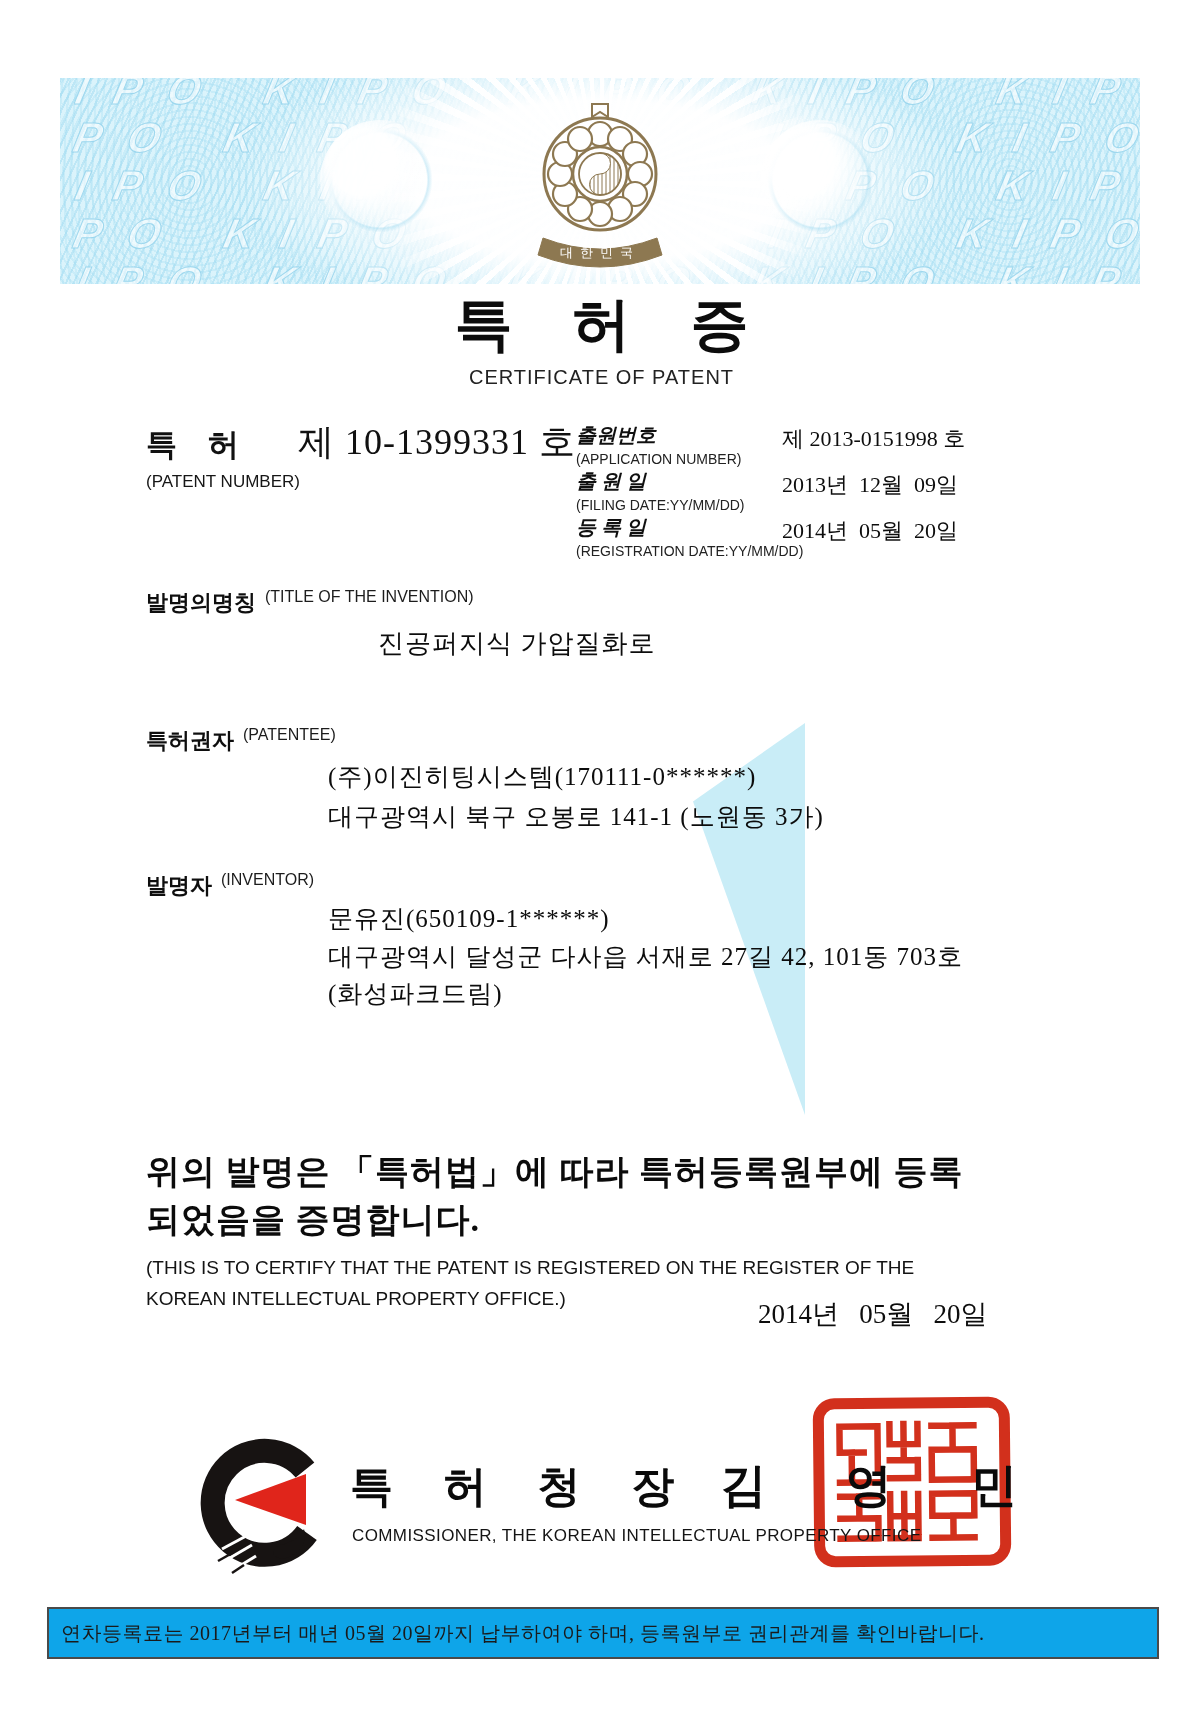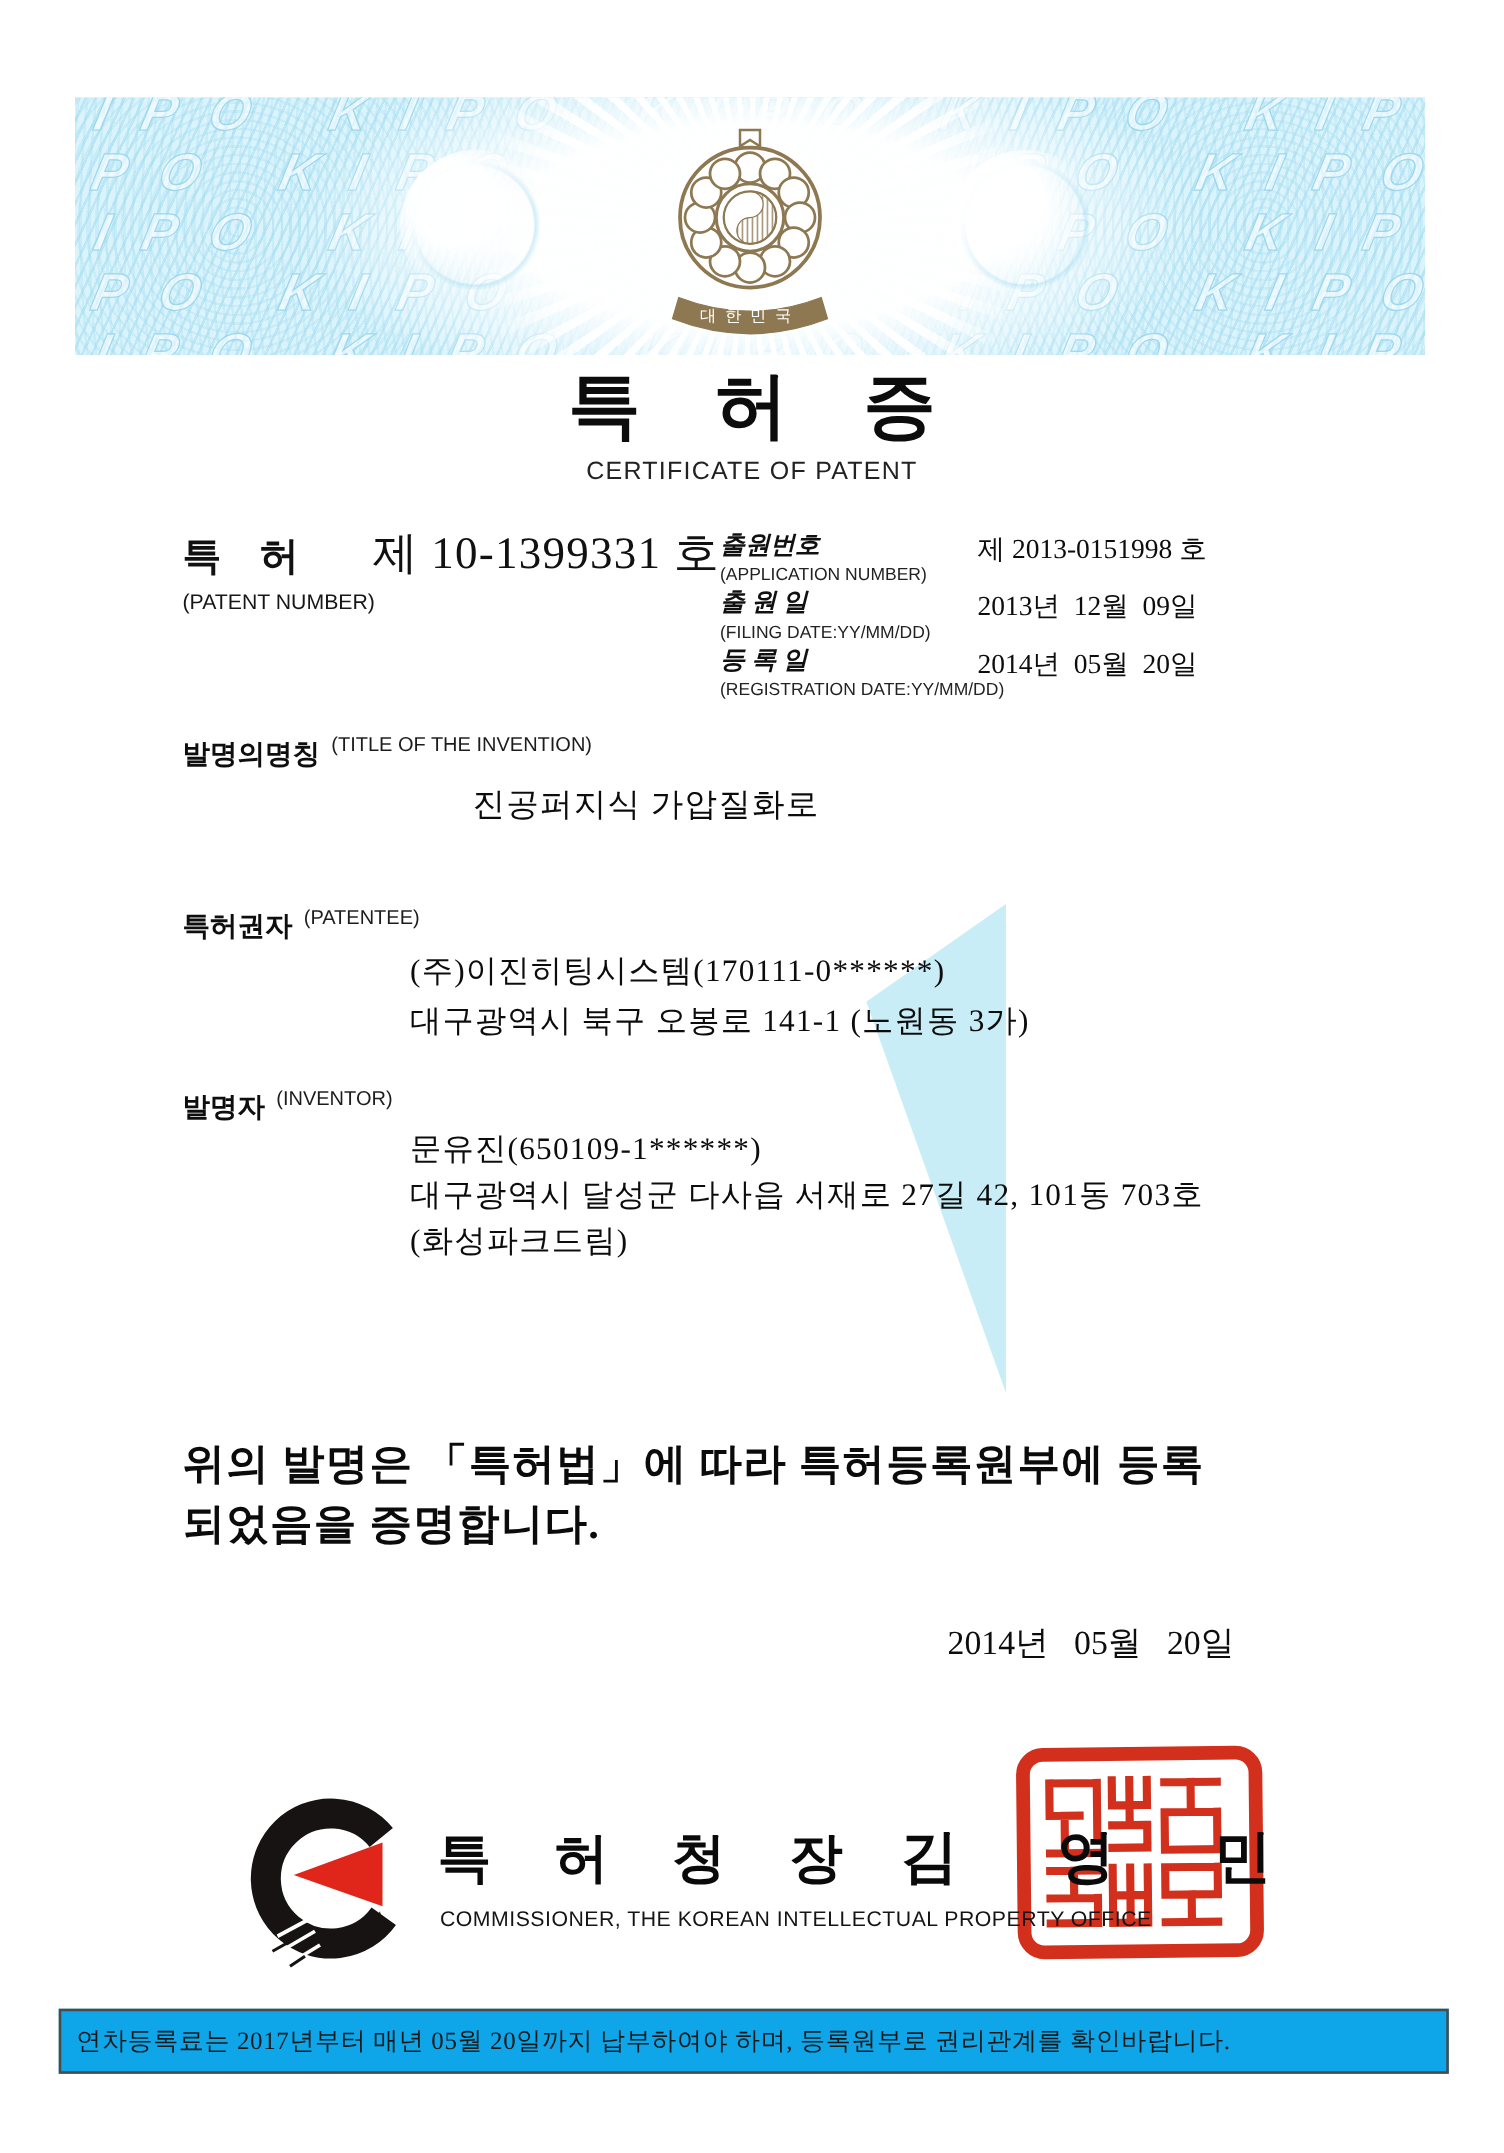--- a/index.html
+++ b/index.html
@@ -197,20 +197,21 @@
     <span class="kr">발명자</span>
     <span class="en">(INVENTOR)</span>
   </div>
   <div class="abs body-val z1" style="left:328px;top:902px;">문유진(650109-1******)</div>
   <div class="abs body-val z1" style="left:328px;top:938px;width:655px;line-height:37px;">대구광역시 달성군 다사읍 서재로 27길 42, 101동 703호 (화성파크드림)</div>
 
   <div class="abs statement">
     <div>위의 발명은 「특허법」에 따라 특허등록원부에 등록</div>
     <div>되었음을 증명합니다.</div>
   </div>
+  <div class="abs statement-en sans">(THIS IS TO CERTIFY THAT THE PATENT IS REGISTERED ON THE REGISTER OF THE KOREAN INTELLECTUAL PROPERTY OFFICE.)</div>
   <div class="abs cert-date pre">2014년   05월   20일</div>
 
   <svg class="abs kipo-logo" width="155" height="155" viewBox="0 0 155 155">
     <path d="M 117 33 A 52 52 0 1 0 119 96" fill="none" stroke="#171312" stroke-width="24" stroke-linecap="butt"></path>
     <path d="M 92 108 q 18 -4 24 -16 q 4 14 -8 24 q -14 10 -22 2 q -2 -6 6 -10 z" fill="#171312"></path>
     <g stroke="#ffffff" stroke-width="3" fill="none">
       <path d="M34 112 l26 -14"></path>
         <path d="M40 122 l24 -14"></path>
         <path d="M50 130 l18 -11"></path>
     </g>

